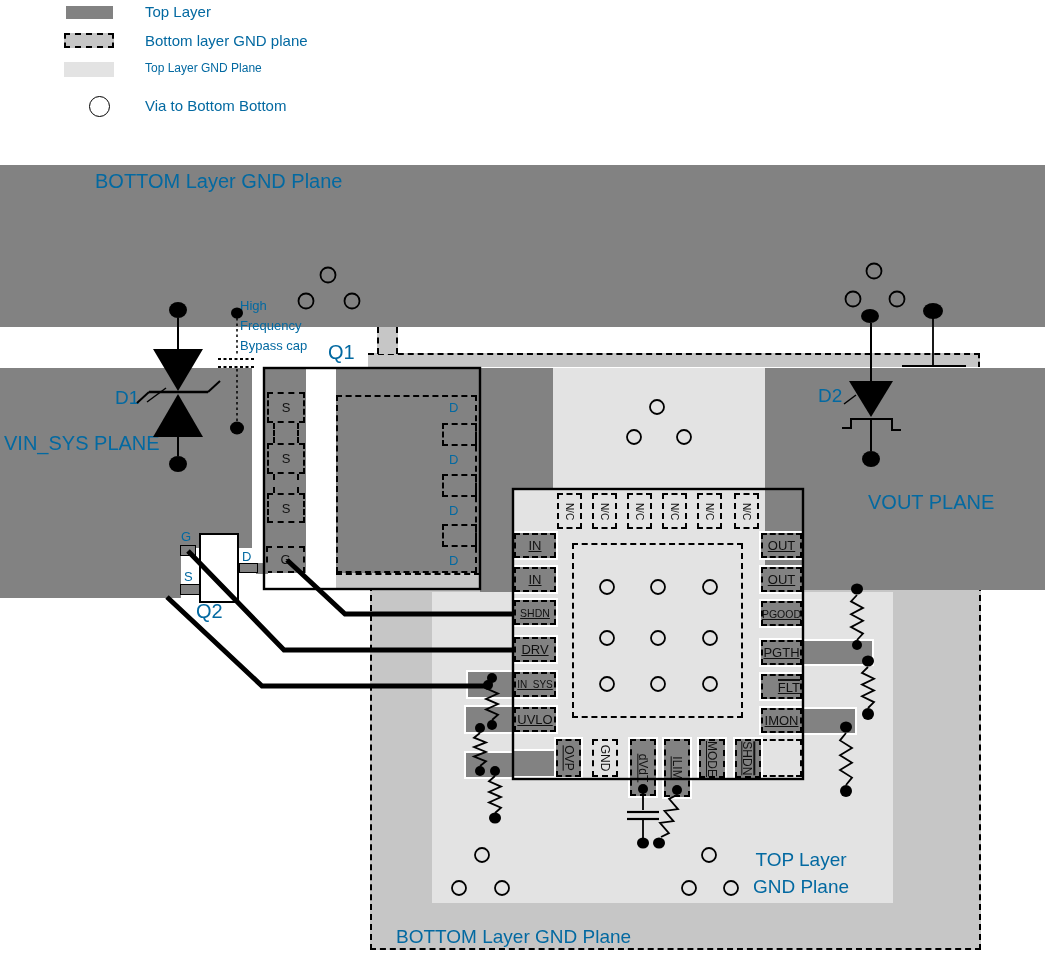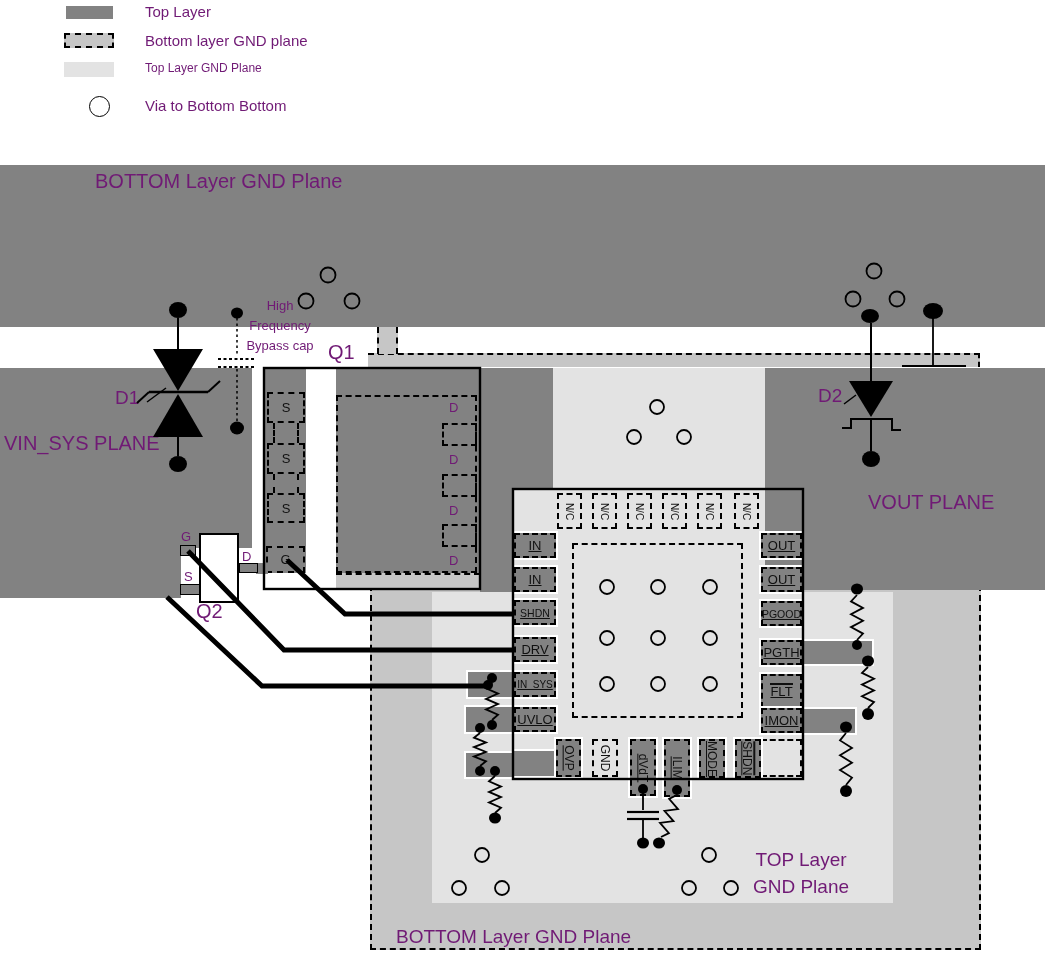--- a/index.html
+++ b/index.html
@@ -1,21 +1,21 @@
 <!DOCTYPE html>
 <html><head>
 <meta charset="utf-8">
 <style>
   html,body{margin:0;padding:0;background:#fff;font-family:"Liberation Sans",sans-serif;}
   #canvas{position:relative;width:1045px;height:955px;background:#fff;overflow:hidden;color:#111;}
   .abs{position:absolute;box-sizing:border-box;}
   .dark{background:#828282;}
   .mid{background:#c6c6c6;}
   .light{background:#e3e3e3;}
-  .lbl{position:absolute;white-space:nowrap;color:#701a75;}
+  .lbl{position:absolute;white-space:nowrap;color:#0369a1;}
   .pad{position:absolute;box-sizing:border-box;border:2px dashed #000;background:#828282;
        display:flex;align-items:center;justify-content:center;font-size:13px;color:#111;}
   .pad.nf{background:transparent;}
   .halo{box-shadow:0 0 0 2px #fff;text-decoration:underline;}
   .trace{position:absolute;background:#828282;box-shadow:0 0 0 2px #fff;}
   .vspan{display:inline-block;transform:rotate(90deg);white-space:nowrap;}
   .ol{border-top:2px solid #111;line-height:1.05;}
   .sw{position:absolute;box-sizing:border-box;}
   svg{position:absolute;left:0;top:0;pointer-events:none;}
   .small{font-size:10.5px;}
@@ -151,21 +151,21 @@
   <div class="pad halo" style="left:761px;top:567px;width:41px;height:25px;">
       <span>OUT</span>
     </div>
   <div class="pad halo" style="left:761px;top:601px;width:41px;height:25px;">
       <span class="small">PGOOD</span>
     </div>
   <div class="trace" style="left:803px;top:641px;width:69px;height:23px;"></div>
   <div class="pad halo" style="left:761px;top:640px;width:41px;height:25px;">
       <span>PGTH</span>
     </div>
-  <div class="pad halo" style="left:761px;top:674px;width:41px;height:34px;">
+  <div class="pad halo" style="left:761px;top:674px;width:41px;height:25px;justify-content:flex-end;">
       <span class="ol">FLT</span>
     </div>
   <div class="trace" style="left:803px;top:709px;width:52px;height:24px;"></div>
   <div class="pad halo" style="left:761px;top:708px;width:41px;height:25px;">
       <span>IMON</span>
     </div>
   <div class="pad nf" style="left:761px;top:739px;width:41px;height:38px;"></div>
   <div class="pad halo" style="left:514px;top:751px;width:42px;height:25px;border:none;"></div>
 
   <div class="pad halo" style="left:556px;top:739px;width:25px;height:38px;">
@@ -180,21 +180,21 @@
   <div class="pad halo" style="left:664px;top:739px;width:26px;height:58px;">
       <span class="vspan" style="font-size:12px;">ILIM</span>
     </div>
   <div class="pad halo" style="left:699px;top:739px;width:26px;height:39px;">
       <span class="vspan" style="font-size:12px;">MODE</span>
     </div>
   <div class="pad halo" style="left:735px;top:739px;width:26px;height:39px;">
       <span class="vspan ol" style="font-size:12px;">SHDN</span>
     </div>
 
-  <div class="lbl" style="left:240px;top:296px;width:80px;text-align:center;font-size:13px;line-height:20px;white-space:normal;">
+  <div class="lbl" style="left:240px;top:296px;width:80px;font-size:13px;line-height:20px;white-space:normal;">
     <div>High</div>
     <div>Frequency</div>
     <div>Bypass cap</div>
   </div>
   <div class="lbl" style="left:115px;top:387px;font-size:19px;">D1</div>
   <div class="lbl" style="left:818px;top:385px;font-size:19px;">D2</div>
   <div class="lbl" style="left:745px;top:846px;width:112px;text-align:center;font-size:19px;line-height:27px;white-space:normal;">
     <div>TOP Layer</div>
     <div>GND Plane</div>
   </div>

